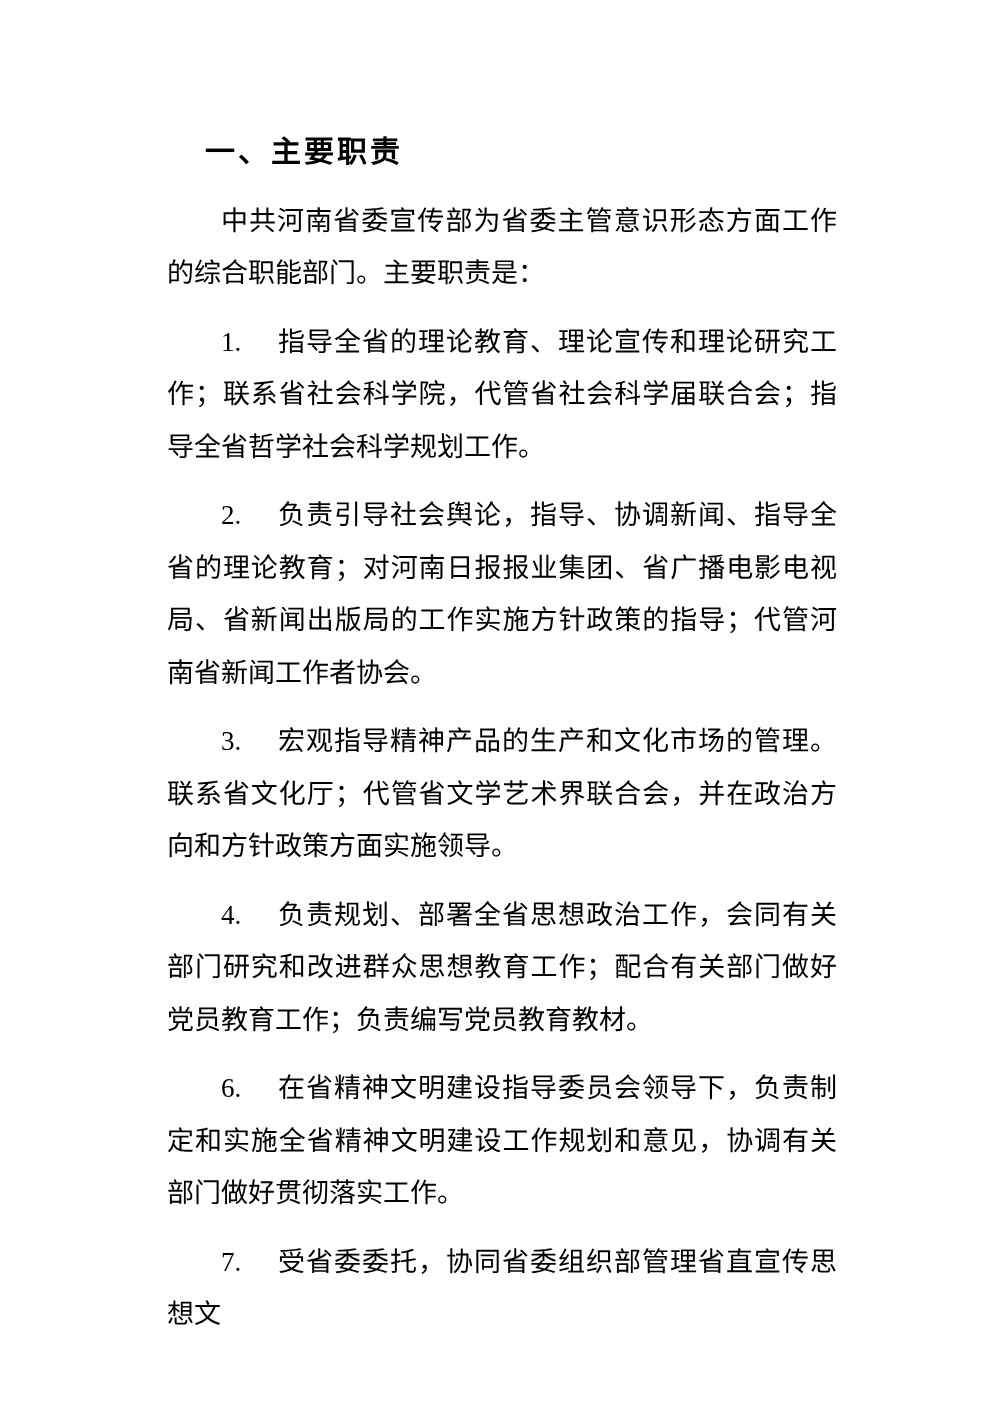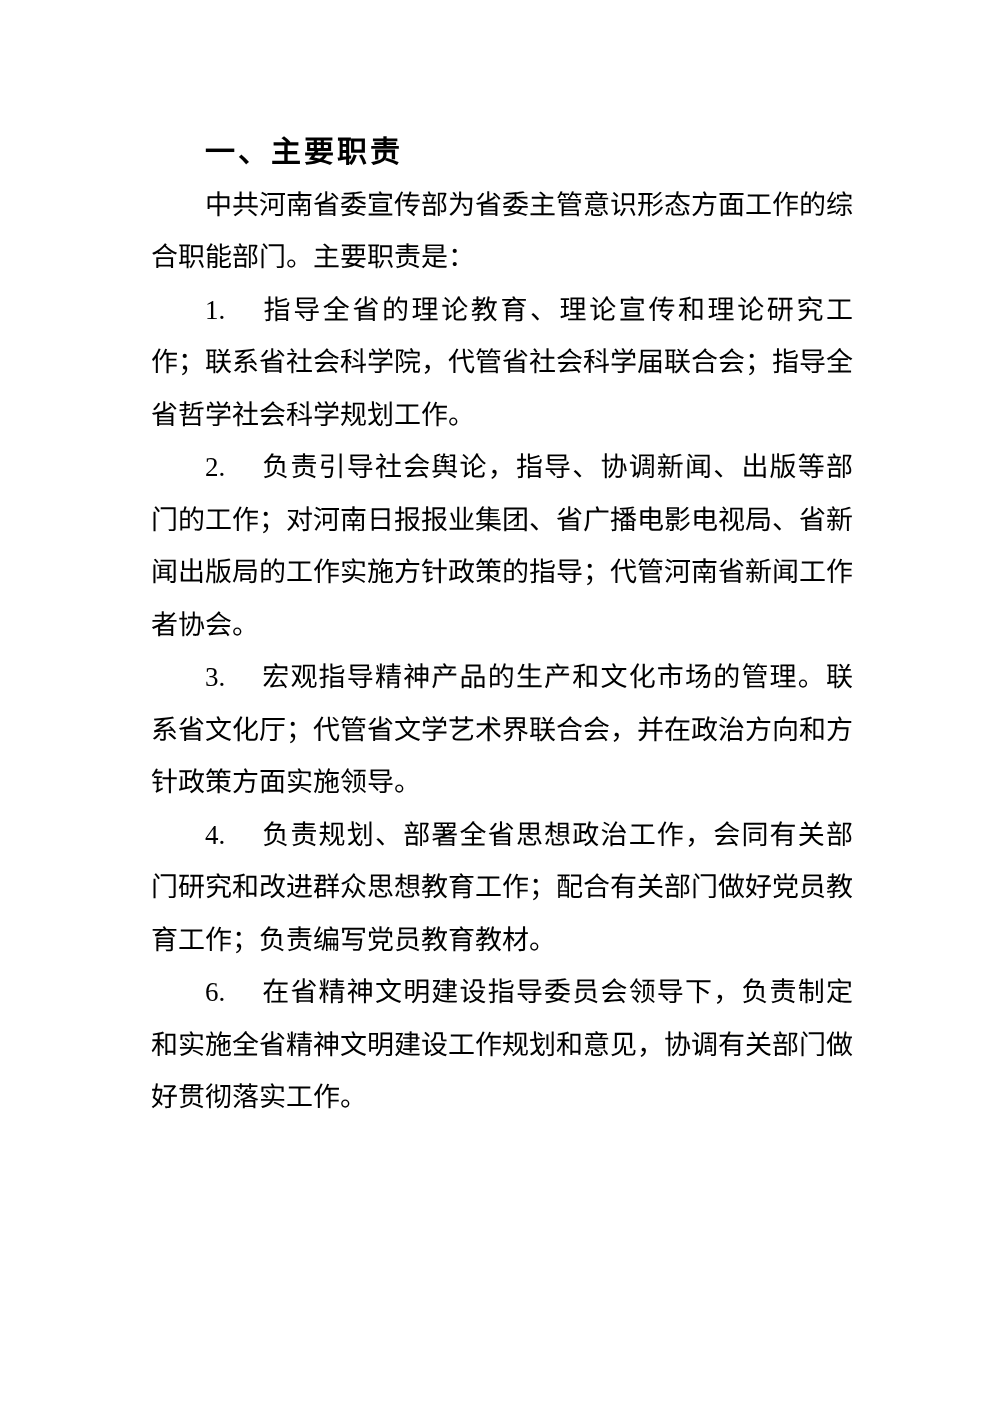--- a/index.html
+++ b/index.html
@@ -29,21 +29,21 @@
     margin: 0;
     font-family: "Liberation Sans", "DejaVu Sans", sans-serif;
     font-weight: 700;
     font-size: 30px;
     line-height: 52.5px;
     letter-spacing: 3px;
     text-indent: 54px;
     white-space: nowrap;
   }
   .para {
-    margin: 0;
+    margin: 16px;
     text-align: justify;
     text-justify: inter-ideograph;
     text-indent: 2em;
     word-break: normal;
     overflow-wrap: break-word;
   }
   .num {
     display: inline-block;
     min-width: 26px;
     text-indent: 0;
@@ -59,24 +59,25 @@
 
 <div class="page">
   <div class="content">
 
     <h2 class="heading">一、主要职责</h2>
 
     <p class="para">中共河南省委宣传部为省委主管意识形态方面工作的综合职能部门。主要职责是：</p>
 
     <p class="para"><span class="num">1.</span><span class="numgap"></span><span>指导全省的理论教育、理论宣传和理论研究工作；联系省社会科学院，代管省社会科学届联合会；指导全省哲学社会科学规划工作。</span></p>
 
-    <p class="para"><span class="num">2.</span><span class="numgap"></span><span>负责引导社会舆论，指导、协调新闻、出版等部门的工作；对河南日报报业集团、省广播电影电视局、省新闻出版局的工作实施方针政策的指导；代管河南省新闻工作者协会。</span></p>
+    <p class="para"><span class="num">2.</span><span class="numgap"></span><span>负责引导社会舆论，指导、协调新闻、指导全省的理论教育；对河南日报报业集团、省广播电影电视局、省新闻出版局的工作实施方针政策的指导；代管河南省新闻工作者协会。</span></p>
 
     <p class="para"><span class="num">3.</span><span class="numgap"></span><span>宏观指导精神产品的生产和文化市场的管理。联系省文化厅；代管省文学艺术界联合会，并在政治方向和方针政策方面实施领导。</span></p>
 
     <p class="para"><span class="num">4.</span><span class="numgap"></span><span>负责规划、部署全省思想政治工作，会同有关部门研究和改进群众思想教育工作；配合有关部门做好党员教育工作；负责编写党员教育教材。</span></p>
 
 
     <p class="para"><span class="num">6.</span><span class="numgap"></span><span>在省精神文明建设指导委员会领导下，负责制定和实施全省精神文明建设工作规划和意见，协调有关部门做好贯彻落实工作。</span></p>
 
+    <p class="para"><span class="num">7.</span><span class="numgap"></span><span>受省委委托，协同省委组织部管理省直宣传思想文</span></p>
 
   </div>
 </div>
 
 </body></html>

